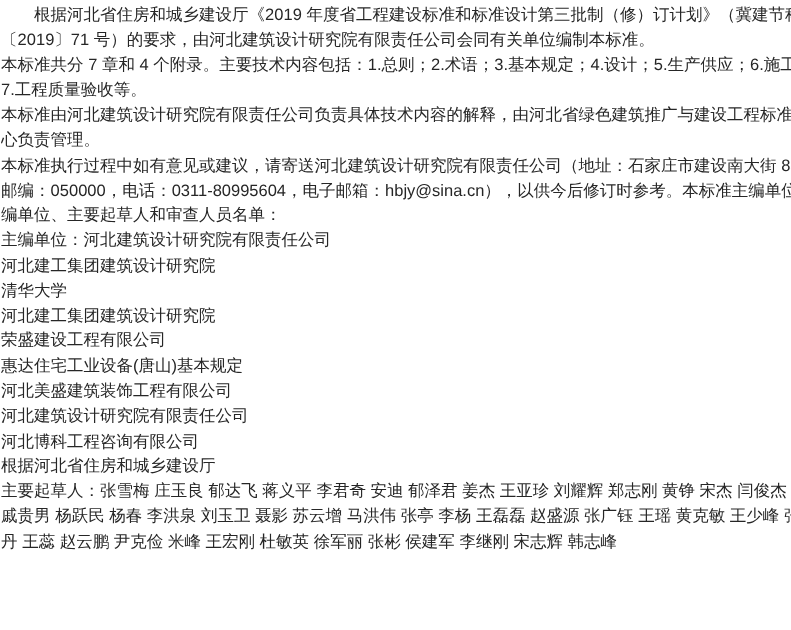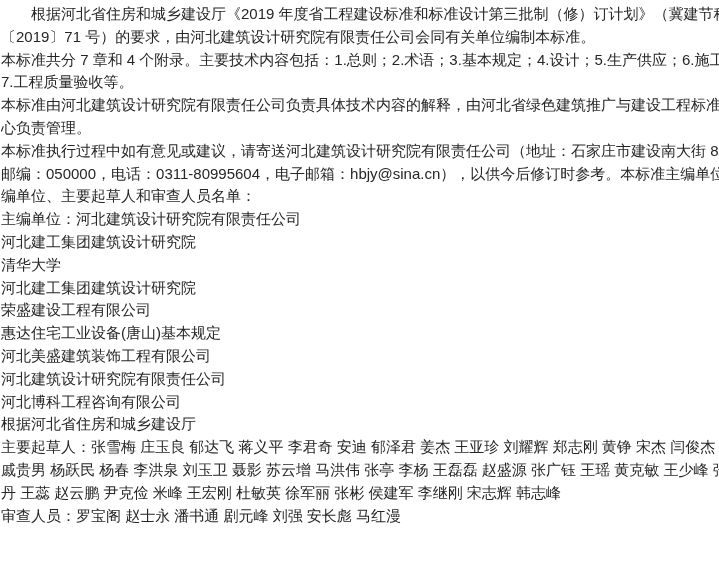--- a/index.html
+++ b/index.html
@@ -50,14 +50,13 @@
   <div class="line">河北建工集团建筑设计研究院</div>
   <div class="line">荣盛建设工程有限公司</div>
   <div class="line">惠达住宅工业设备(唐山)基本规定</div>
   <div class="line">河北美盛建筑装饰工程有限公司</div>
   <div class="line">河北建筑设计研究院有限责任公司</div>
   <div class="line">河北博科工程咨询有限公司</div>
   <div class="line">根据河北省住房和城乡建设厅</div>
   <div class="line">主要起草人：张雪梅 庄玉良 郁达飞 蒋义平 李君奇 安迪 郁泽君 姜杰 王亚珍 刘耀辉 郑志刚 黄铮 宋杰 闫俊杰 代迎春</div>
   <div class="line">戚贵男 杨跃民 杨春 李洪泉 刘玉卫 聂影 苏云增 马洪伟 张亭 李杨 王磊磊 赵盛源 张广钰 王瑶 黄克敏 王少峰 张枫 吴</div>
   <div class="line">丹 王蕊 赵云鹏 尹克俭 米峰 王宏刚 杜敏英 徐军丽 张彬 侯建军 李继刚 宋志辉 韩志峰</div>
-  <div class="line">审查人员：罗宝阁 赵士永 潘书通 剧元峰 刘强 安长彪 马红漫</div>
 </div>
 
 </body></html>

